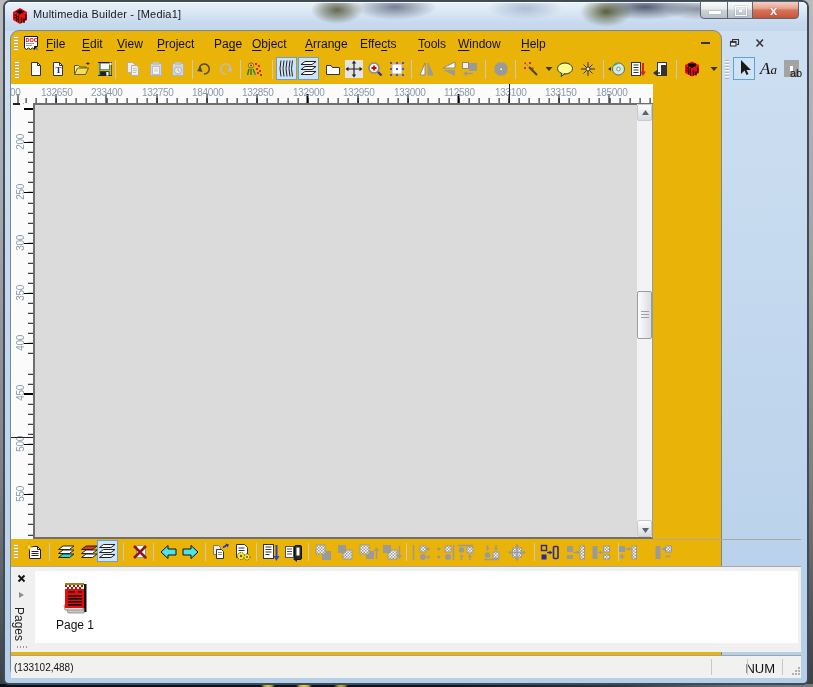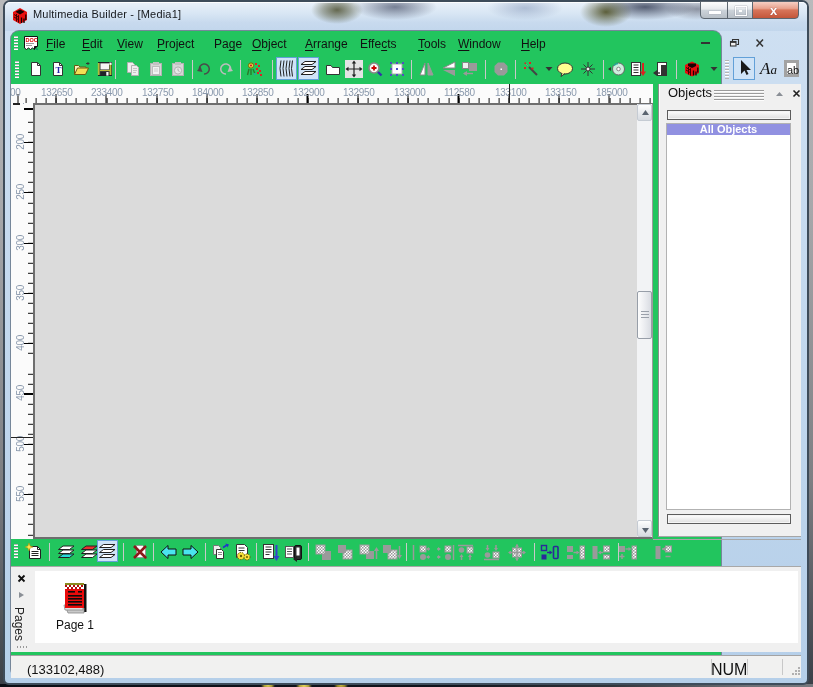--- a/index.html
+++ b/index.html
@@ -30,21 +30,21 @@
 
 #capbtns{left:700px;top:1px;width:101px;height:19px}
 .cap{position:absolute;top:0;height:18px;box-sizing:border-box;border:1px solid #5c6670;
  background:linear-gradient(180deg,#fdfdfd 0%,#e5e9ec 45%,#cdd4da 50%,#b8c0c7 100%);}
 #cap-min{left:0;width:28px;border-radius:0 0 0 4px}
 #cap-max{left:27px;width:26px}
 #cap-close{left:52px;width:47px;border-radius:0 0 4px 0;
  background:linear-gradient(180deg,#f6cfc4 0%,#e8a18d 40%,#d8755a 50%,#c4563a 100%);}
 .cap .gl{position:absolute;color:#fff}
 
-#client{left:11px;top:31px;width:710px;height:646px;background:#22c55e;
+#client{left:11px;top:31px;width:710px;height:646px;background:#eab308;
  box-shadow:0 0 0 1px #76879a;border-radius:8px;}
 
 #menubar{left:0;top:0;width:790px;height:24px;font-size:12px;color:#111}
 .mi{position:absolute;top:6px}
 u{text-decoration-thickness:1px;text-underline-offset:2px}
 
 .vsep{position:absolute;width:1px;background:#c9c9c9}
 .grip{position:absolute;width:4px;background-image:repeating-linear-gradient(180deg,#b5b5b5 0 1px,#fff 1px 2px,transparent 2px 3px)}
 .tbtn{position:absolute;box-sizing:border-box;border:1px solid #62a0d8;background:#cfe3f7}
 .ico{position:absolute}
@@ -86,22 +86,22 @@
  border:1px solid #b2b2b2;background:#fff}
 #allobj{position:absolute;left:0;top:0;width:100%;height:11px;background:#9191e1;
  color:#fff;font-weight:bold;font-size:11px;text-align:center;line-height:11px}
 
 .hline{position:absolute;height:1px;background:#a8a8a8}
 #pagespanel{left:0;top:536px;width:790px;height:85px;background:#f0f0f0}
 #pages-white{position:absolute;left:24px;top:4px;width:763px;height:72px;background:#fff}
 #pages-label{position:absolute;left:1px;top:40px;width:14px;font-size:12px;color:#222;writing-mode:vertical-rl}
 #statusbar{left:0;top:624px;width:790px;height:22px;background:#f1f1f0;border-top:1px solid #a3a3a3}
 .ssep{position:absolute;top:3px;width:1px;height:16px;background:#c8c8c8}
-#status-xy{position:absolute;left:16px;top:6px;font-size:13px;color:#111}
-#status-num{position:absolute;left:700px;top:5px;width:36px;text-align:left;font-size:16px;color:#111}
+#status-xy{position:absolute;left:3px;top:6px;font-size:10px;color:#111}
+#status-num{position:absolute;left:728px;top:5px;width:36px;text-align:right;font-size:13px;color:#111}
 </style></head>
 <body>
 <div id="desktop-bottom" class="abs"></div>
 <div id="frame" class="abs"></div>
 <div id="titlebar" class="abs"></div>
 <div id="title-text" class="abs">Multimedia Builder - [Media1]</div>
 <svg id="appicon" class="abs" style="left:12px;top:8px" width="16" height="16" viewBox="0 0 16 16">
  <polygon points="8,0 15,4 15,12 8,16 1,12 1,4" fill="#e81010"></polygon>
  <polygon points="8,1.5 12.5,3.8 8,6.5 3.5,3.8" fill="#1a0202"></polygon>
  <path d="M2,6.5 l5,3 M2,9 l5,3 M4.5,6 l0,7.5 M6.5,7.2 l0,7.5" stroke="#400000" stroke-width="1"></path>
@@ -345,21 +345,21 @@
   <svg class="ico" style="left:699px;top:11px" width="8" height="6">
         <polygon points="0.5,1 7.5,1 4,5" fill="#333"></polygon>
       </svg>
   <div class="grip" style="left:714px;top:5px;height:19px"></div>
   <div class="tbtn" style="left:722px;top:2px;width:22px;height:23px">
    <svg width="20" height="21">
           <path d="M7,2 L7,16 L10.5,12.5 L12.5,17 L14.5,16 L12.5,12 L17,12 Z" fill="#1a1a1a"></path>
         </svg>
   </div>
   <div class="ico" style="left:749px;top:4px;width:28px;height:20px;font-family:'Liberation Serif',serif;font-style:italic;font-size:17px;color:#111">A<span style="font-size:13px">a</span><span style="position:absolute;left:24px;top:12px;width:0;height:0;border-left:5px solid transparent;border-bottom:5px solid #444"></span></div>
-  <div class="ico" style="left:773px;top:5px;width:15px;height:17px;box-sizing:border-box;border:3px solid #a3a3a3;font-size:11px;color:#111;text-align:right;line-height:15px;background:#fff">ab</div>
+  <div class="ico" style="left:773px;top:5px;width:15px;height:17px;box-sizing:border-box;border:6px solid #a3a3a3;font-size:11px;color:#111;text-align:right;line-height:15px;background:#fff">ab</div>
  </div>
 
  <div id="hruler" class="abs">
       <div id="hticks-min"></div>
       <div id="hticks-maj"></div>
   <span class="rnum" style="left:-22px;top:3px">132600</span>
   <span class="rnum" style="left:30px;top:3px">132650</span>
   <span class="rnum" style="left:80px;top:3px">233400</span>
   <span class="rnum" style="left:131px;top:3px">132750</span>
   <span class="rnum" style="left:181px;top:3px">184000</span>
@@ -396,38 +396,20 @@
    <div class="sbtn" style="bottom:0"><svg width="15" height="17">
           <polygon points="7.5,12 11,7 4,7" fill="#5a6470"></polygon>
         </svg></div>
    <div id="vsb-thumb">
         <span class="sgl" style="top:19px"></span>
         <span class="sgl" style="top:22px"></span>
         <span class="sgl" style="top:25px"></span>
       </div>
  </div>
 
- <div id="objpanel" class="abs">
-  <div id="obj-title">Objects</div>
-  <div class="hgrip" style="left:55px;top:6px;width:50px"></div>
-  <div class="hgrip" style="left:55px;top:9px;width:50px"></div>
-  <div class="hgrip" style="left:55px;top:12px;width:50px"></div>
-  <div class="hgrip" style="left:55px;top:15px;width:50px"></div>
-  <svg class="abs" style="left:116px;top:7px" width="9" height="7">
-        <polygon points="4.5,1 8,5 1,5" fill="#8a8f96"></polygon>
-      </svg>
-  <svg class="abs" style="left:133px;top:5px" width="9" height="9">
-        <path d="M1.5,1.5 L7.5,7.5 M7.5,1.5 L1.5,7.5" stroke="#222" stroke-width="1.6"></path>
-      </svg>
-  <div id="obj-slider1" style="top:26px"></div>
-  <div id="obj-list">
-        <div id="allobj">All Objects</div>
-      </div>
-  <div id="obj-slider2" style="top:430px"></div>
- </div>
  <div class="hline" style="left:642px;top:508px;width:148px"></div>
 
  <div id="btoolbar" class="abs" style="left:0;top:509px;width:790px;height:26px">
   <div class="grip" style="left:3px;top:4px;height:15px"></div>
   <svg class="ico" style="left:14px;top:3px" width="18" height="18">
         <path d="M4.5,3.5 h8 l3,3 v9 h-11 z" fill="#fff" stroke="#222"></path>
         <path d="M12.5,3.5 v3 h3" fill="none" stroke="#222"></path>
         <path d="M6.5,8.5 h7 M6.5,10.5 h7 M6.5,12.5 h7" stroke="#222" fill="none"></path>
         <path d="M4,0 l1.1,2.9 2.9,1.1 -2.9,1.1 -1.1,2.9 -1.1,-2.9 -2.9,-1.1 2.9,-1.1 z" fill="#ffe24a" stroke="#b09000" stroke-width=".5"></path>
       </svg>

